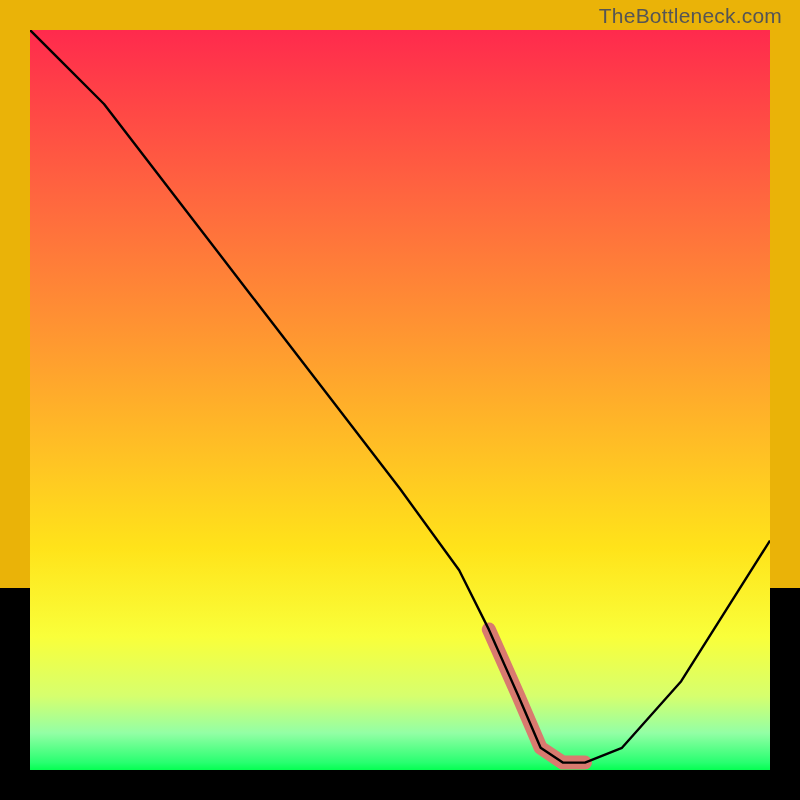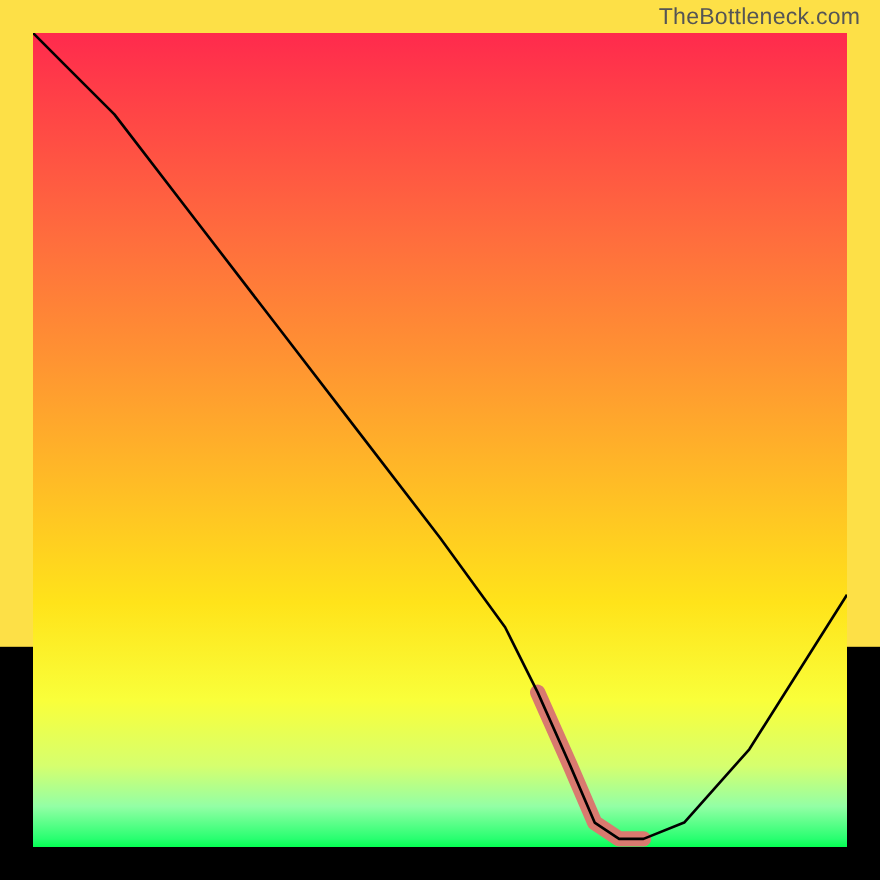--- a/index.html
+++ b/index.html
@@ -8,21 +8,21 @@
     width: 800px;
     height: 800px;
     background: #000;
     font-family: Arial, Helvetica, sans-serif;
     overflow: hidden;
   }
   .frame {
     position: relative;
     width: 800px;
     height: 588px;
-    background: #fde047;
+    background: #eab308;
   }
   .watermark {
     position: absolute;
     top: 4px;
     right: 18px;
     color: #555;
     font-size: 21px;
     letter-spacing: 0.2px;
     font-weight: 400;
   }

